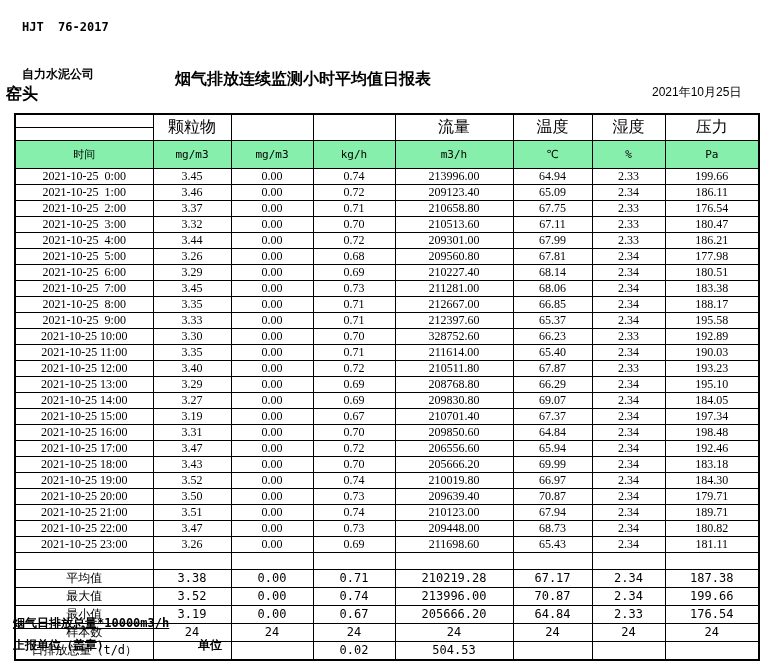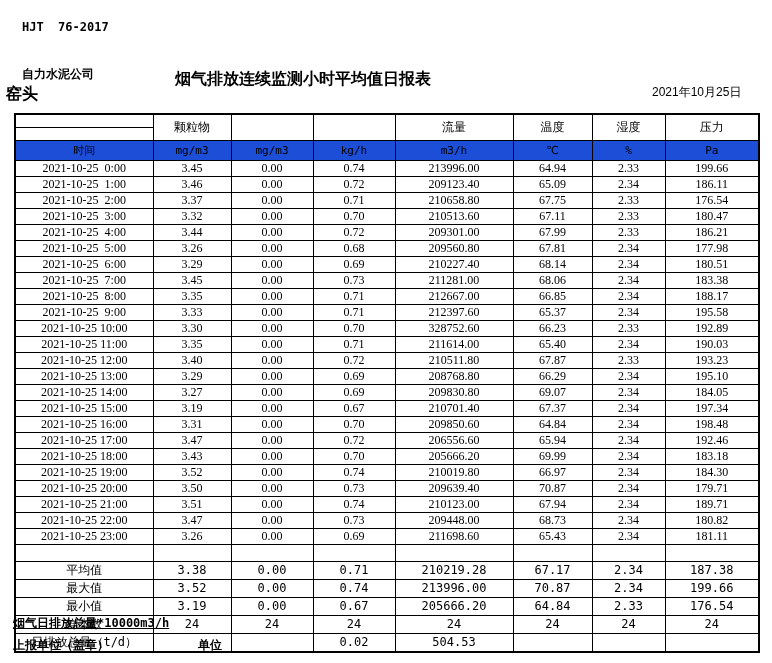--- a/index.html
+++ b/index.html
@@ -41,26 +41,26 @@
     border: 1px solid #000000;
     padding: 0 2px;
     text-align: center;
     vertical-align: middle;
     font-weight: normal;
     font-size: 12px;
     white-space: pre;
     overflow: hidden;
   }
   tr.hrow { height: 13px; }
-  tr.units { height: 20px; background: #1d4ed8; }
+  tr.units { height: 28px; background: #86efac; }
   tr.units th { font-size: 11px; }
   tr.data-row { height: 15px; font-family: Liberation Serif, serif; }
   tr.spacer-row { height: 17px; }
   tr.summary-row { height: 15px; }
-  thead th.glabel { font-size: 12px; }
+  thead th.glabel { font-size: 16px; }
 
   .note  { left: 13px; top: 615px; font-size: 12px; font-weight: bold;
            font-family: "DejaVu Sans Mono", "Liberation Sans", monospace; text-decoration: underline; }
   .report-unit { left: 13px; top: 637px; font-size: 12px; font-weight: bold; }
   .unit-label  { left: 198px; top: 637px; font-size: 12px; font-weight: bold; }
 </style>
 </head>
 <body>
 
 <div class="abs code">HJT  76-2017</div>

